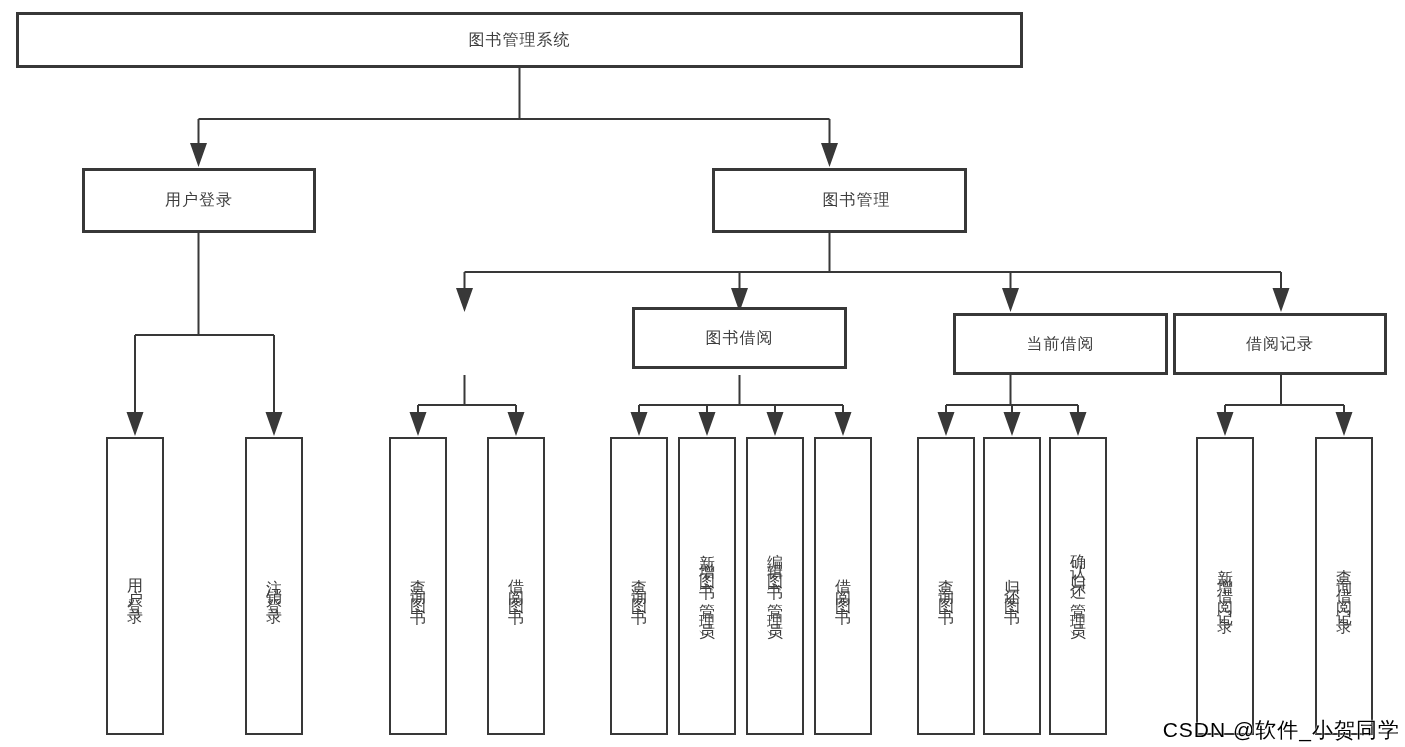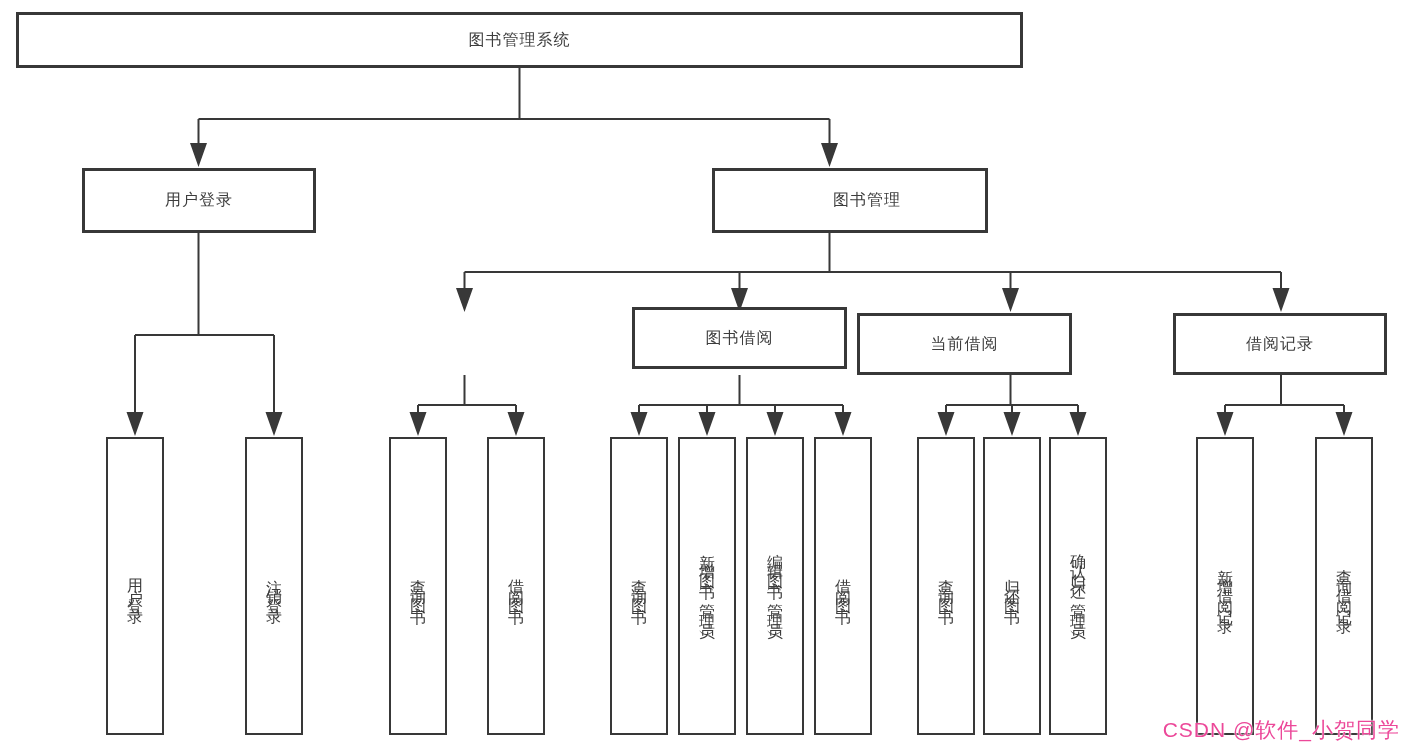--- a/index.html
+++ b/index.html
@@ -20,21 +20,21 @@
     display:flex;align-items:center;justify-content:center;
     font-size:16px;letter-spacing:1px;white-space:nowrap;
   }
   .leaf{border-width:2.5px;}
   .leaf .lbl{
     writing-mode:vertical-rl;text-orientation:mixed;
     letter-spacing:10px;line-height:1;white-space:normal;
   }
   .watermark{
     position:absolute;right:5px;bottom:3px;z-index:5;
-    font-size:21px;letter-spacing:1px;color:#ec4899;
+    font-size:21px;letter-spacing:1px;color:#000000;
     text-shadow:0 0 2px #ffffff,0 0 1px #ffffff;
   }
 </style>
 </head>
 <body>
 
 <div class="canvas">
 
   <svg class="connectors" viewBox="0 0 1405 747" xmlns="http://www.w3.org/2000/svg">
     <path fill="none" stroke="#383838" stroke-width="2" d="
@@ -67,28 +67,28 @@
       M1335.5 412 H1352.5 L1344 436 Z"></path>
   </svg>
 
   <div class="node" style="left:16px;top:12px;width:1007px;height:56px;">
     <span class="lbl">图书管理系统</span>
   </div>
 
   <div class="node" style="left:82px;top:168px;width:234px;height:65px;">
     <span class="lbl">用户登录</span>
   </div>
-  <div class="node" style="left:712px;top:168px;width:276px;height:65px;padding-left:34px;">
+  <div class="node" style="left:712px;top:168px;width:255px;height:65px;padding-left:34px;">
     <span class="lbl">图书管理</span>
   </div>
 
   <div class="node" style="left:632px;top:307px;width:215px;height:62px;">
     <span class="lbl">图书借阅</span>
   </div>
-  <div class="node" style="left:857px;top:313px;width:215px;height:62px;">
+  <div class="node" style="left:953px;top:313px;width:215px;height:62px;">
     <span class="lbl">当前借阅</span>
   </div>
   <div class="node" style="left:1173px;top:313px;width:214px;height:62px;">
     <span class="lbl">借阅记录</span>
   </div>
 
   <div class="node leaf" style="left:106px;top:437px;width:58px;height:298px;">
     <span class="lbl">用户登录</span>
   </div>
   <div class="node leaf" style="left:245px;top:437px;width:58px;height:298px;">

